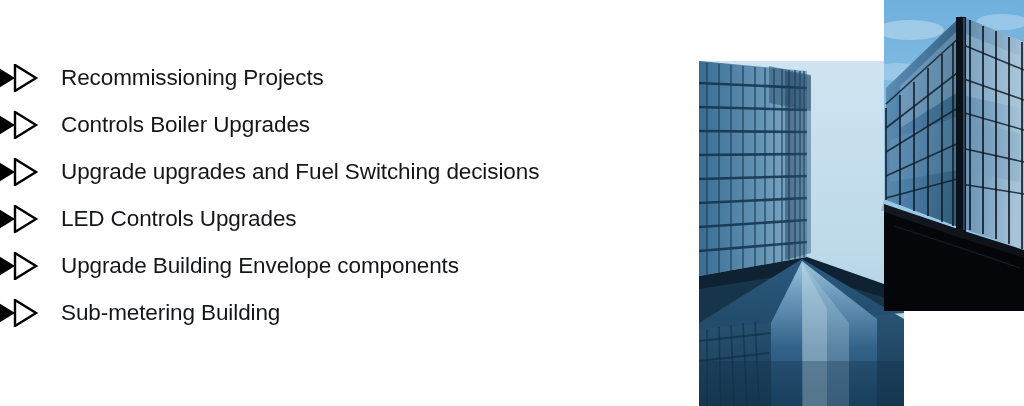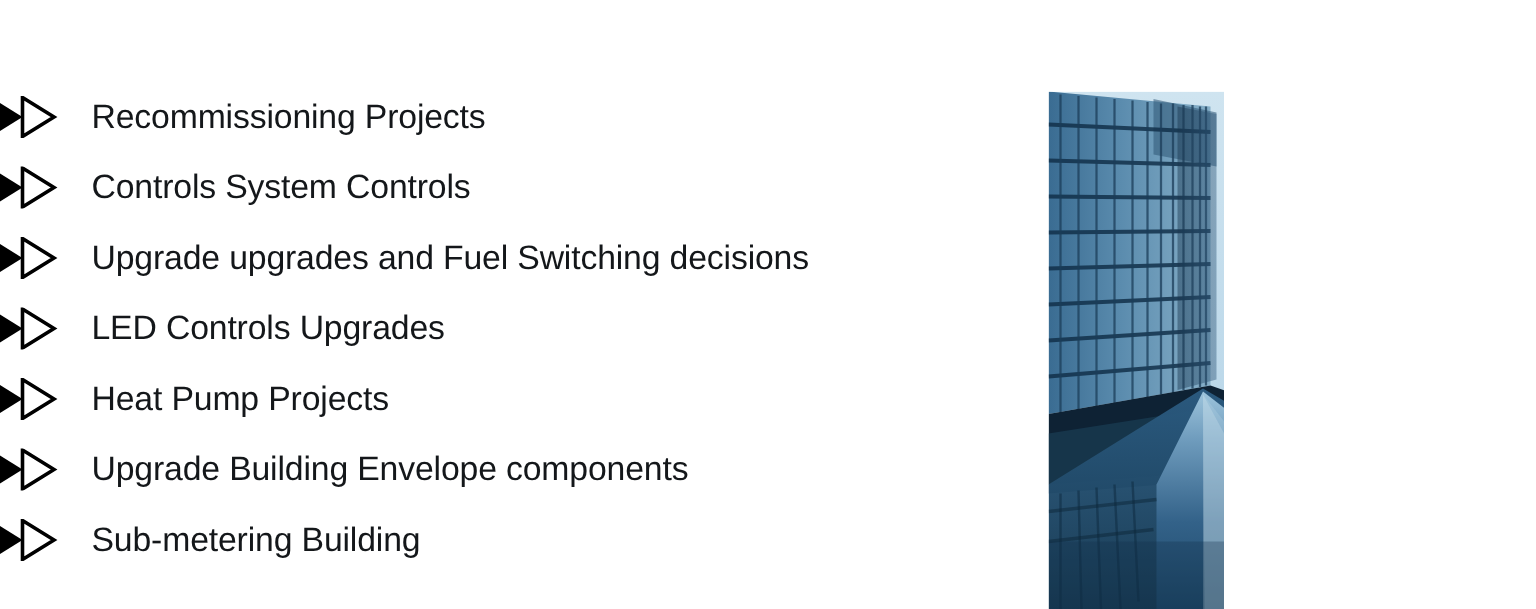--- a/index.html
+++ b/index.html
@@ -7,21 +7,21 @@
     margin: 0;
     padding: 0;
     background: #ffffff;
   }
   body {
     font-family: "Liberation Sans", sans-serif;
     -webkit-font-smoothing: antialiased;
   }
   #slide {
     position: relative;
-    width: 816px;
+    width: 1024px;
     height: 406px;
     background: #ffffff;
     overflow: hidden;
   }
 
   
   #bullet-list {
     position: absolute;
     left: 0;
     top: 54px;
@@ -86,46 +86,39 @@
         <path d="M22 1 L43 14 L22 27 Z" fill="#ffffff" stroke="#000000" stroke-width="2.4" stroke-linejoin="miter"></path>
       </svg>
       <span class="bullet-text">Recommissioning Projects</span>
     </div>
 
     <div class="bullet-row">
       <svg class="bullet-marker" viewBox="0 0 50 28" aria-hidden="true">
         <path d="M1 1 L22 14 L1 27 Z" fill="#000000"></path>
         <path d="M22 1 L43 14 L22 27 Z" fill="#ffffff" stroke="#000000" stroke-width="2.4" stroke-linejoin="miter"></path>
       </svg>
-      <span class="bullet-text">Controls System Controls</span>
+      <span class="bullet-text">Controls Boiler Upgrades</span>
     </div>
 
     <div class="bullet-row">
       <svg class="bullet-marker" viewBox="0 0 50 28" aria-hidden="true">
         <path d="M1 1 L22 14 L1 27 Z" fill="#000000"></path>
         <path d="M22 1 L43 14 L22 27 Z" fill="#ffffff" stroke="#000000" stroke-width="2.4" stroke-linejoin="miter"></path>
       </svg>
       <span class="bullet-text">Upgrade upgrades and Fuel Switching decisions</span>
     </div>
 
     <div class="bullet-row">
       <svg class="bullet-marker" viewBox="0 0 50 28" aria-hidden="true">
         <path d="M1 1 L22 14 L1 27 Z" fill="#000000"></path>
         <path d="M22 1 L43 14 L22 27 Z" fill="#ffffff" stroke="#000000" stroke-width="2.4" stroke-linejoin="miter"></path>
       </svg>
       <span class="bullet-text">LED Controls Upgrades</span>
     </div>
 
-    <div class="bullet-row">
-      <svg class="bullet-marker" viewBox="0 0 50 28" aria-hidden="true">
-        <path d="M1 1 L22 14 L1 27 Z" fill="#000000"></path>
-        <path d="M22 1 L43 14 L22 27 Z" fill="#ffffff" stroke="#000000" stroke-width="2.4" stroke-linejoin="miter"></path>
-      </svg>
-      <span class="bullet-text">Heat Pump Projects</span>
-    </div>
 
     <div class="bullet-row">
       <svg class="bullet-marker" viewBox="0 0 50 28" aria-hidden="true">
         <path d="M1 1 L22 14 L1 27 Z" fill="#000000"></path>
         <path d="M22 1 L43 14 L22 27 Z" fill="#ffffff" stroke="#000000" stroke-width="2.4" stroke-linejoin="miter"></path>
       </svg>
       <span class="bullet-text">Upgrade Building Envelope components</span>
     </div>
 
     <div class="bullet-row">

